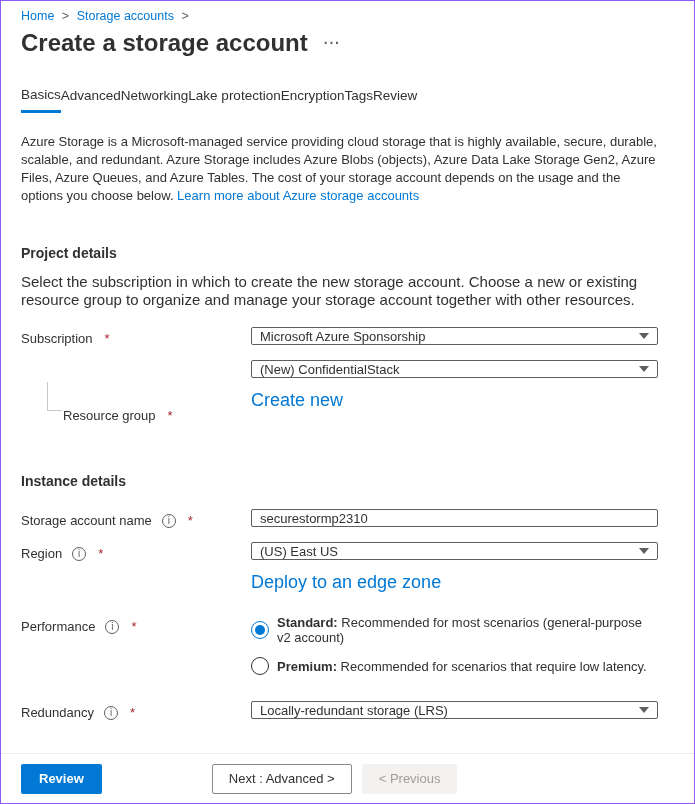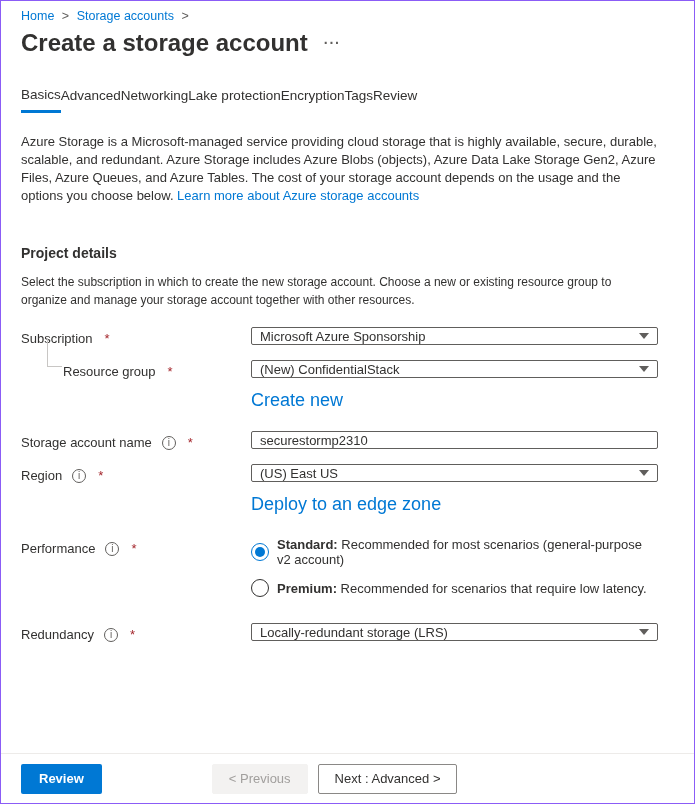--- a/index.html
+++ b/index.html
@@ -57,30 +57,30 @@
     color: #323130;
   }
   .intro a { color: #0078d4; text-decoration: none; cursor:pointer; }
   .section-title {
     font-weight: 700;
     font-size: 14px;
     margin-top: 40px;
     margin-bottom: 12px;
   }
   .section-desc {
-    font-size: 12px;
+    font-size: 15px;
     line-height: 18px;
     margin-bottom: 18px;
   }
   .form-row {
     display: flex;
     align-items: flex-start;
     margin-bottom: 14px;
   }
-  .form-row.indent .label-col { padding-left: 42px; position:relative; }
+  .form-row.indent .label-col { padding-left: 42px; position:relative;margin-top:44px; }
   .form-row.indent .label-col::before {
     content:"";
     position:absolute;
     left:26px; top:-22px;
     width:14px; height:28px;
     border-left:1px solid #c8c6c4;
     border-bottom:1px solid #c8c6c4;
   }
   .label-col {
     width: 230px;
@@ -245,20 +245,21 @@
     </div>
     <div class="field-col">
       <div class="select">
         <span>(New) ConfidentialStack</span>
         <span class="chev"></span>
       </div>
       <span class="sublink">Create new</span>
     </div>
   </div>
 
+  <div class="section-title" style="margin-top:50px">Instance details</div>
 
   <div class="form-row" style="margin-top:20px">
     <div class="label-col">
       <span>Storage account name</span>
       <span class="info-icon">i</span>
       <span class="req">*</span>
     </div>
     <div class="field-col">
       <div class="textinput">
         <span>securestormp2310</span>
@@ -309,18 +310,18 @@
       <div class="select">
         <span>Locally-redundant storage (LRS)</span>
         <span class="chev"></span>
       </div>
     </div>
   </div>
 
   <div class="footer">
     <button class="btn-primary">Review</button>
     <div class="btn-group">
+      <button class="btn-secondary">Next : Advanced &gt;</button>
       <button class="btn-secondary disabled">&lt; Previous</button>
-      <button class="btn-secondary">Next : Advanced &gt;</button>
     </div>
   </div>
 
 </div>
 
 </body></html>

